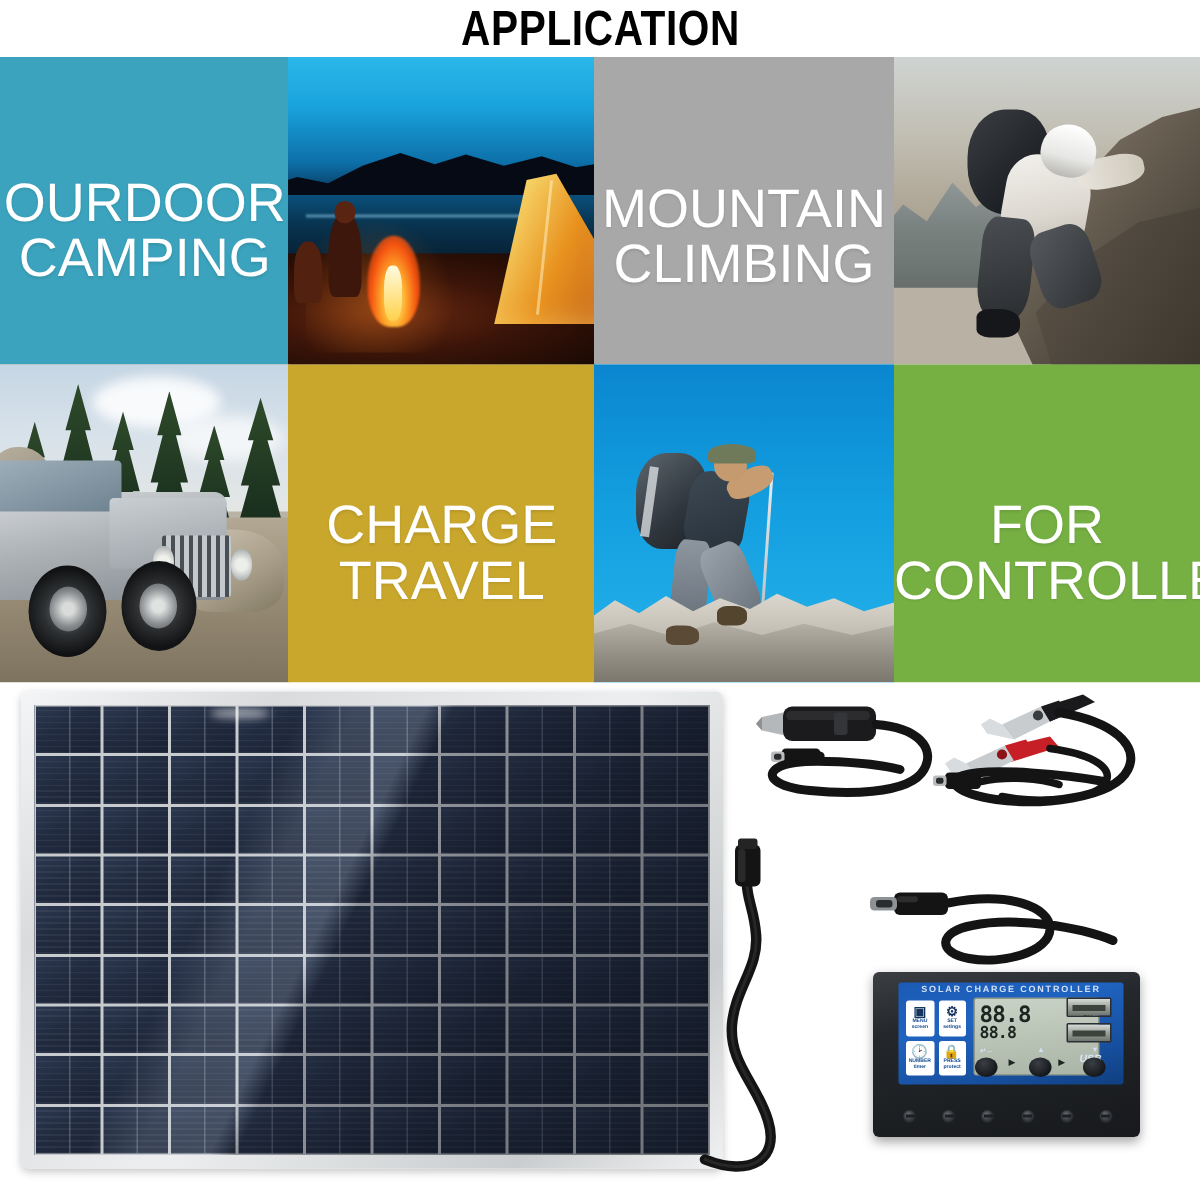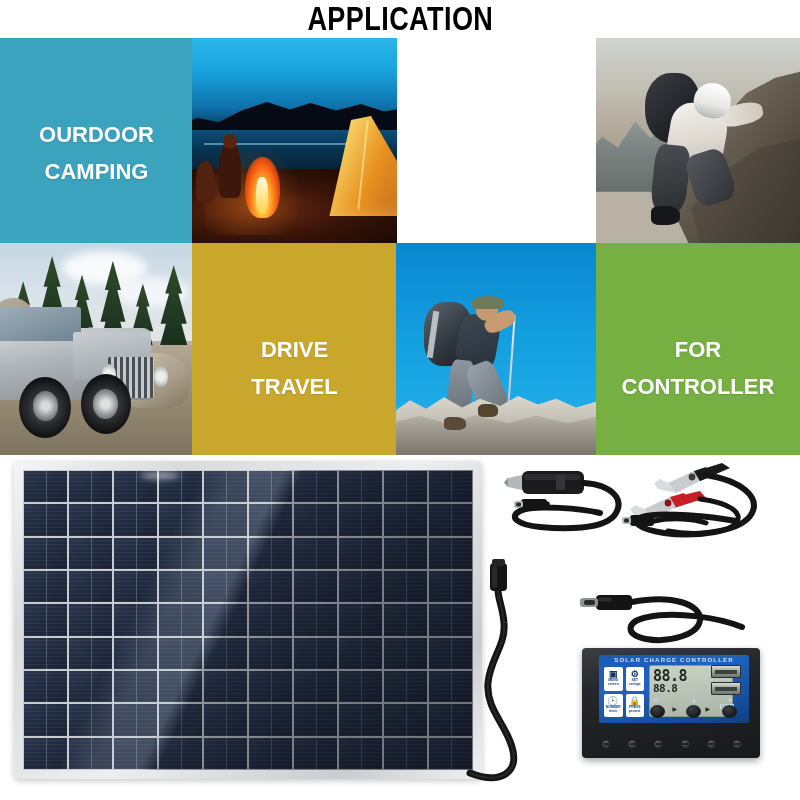--- a/index.html
+++ b/index.html
@@ -39,22 +39,22 @@
     width: 800px; height: 417px;
   }
   .tile {
     position: absolute;
     overflow: hidden;
   }
   .tile-label {
     position: absolute;
     left: 0; right: 0;
     color: #ffffff;
-    font-weight: bold;
-    font-size: 22px;
+    font-weight: normal;
+    font-size: 36px;
     line-height: 37px;
     text-align: center;
     letter-spacing: 0px;
     white-space: pre-line;
     text-shadow: 0 1px 2px rgba(0,0,0,0.10);
   }
   .tile-label.l1 { top: 78px; }
   .tile-label.l2 { top: 82px; }
   .tile-label.l3 { top: 88px; }
   .tile-label.l4 { top: 88px; }
@@ -520,20 +520,24 @@
     <div class="cf-tent"></div>
     <div class="cf-tent-seam"></div>
     <div class="cf-glow"></div>
     <div class="cf-p2"></div>
     <div class="cf-p1"></div>
     <div class="cf-p1h"></div>
     <div class="cf-fire"></div>
     <div class="cf-fire-core"></div>
   </div>
 
+  <div class="tile" id="tile-mountain">
+    <div class="tile-label l2">MOUNTAIN
+CLIMBING</div>
+  </div>
 
   <div class="tile" id="tile-climber">
     <div class="cl-sky"></div>
     <div class="cl-farmtn"></div>
     <div class="cl-rock"></div>
     <div class="cl-rock2"></div>
     <div class="cl-pack"></div>
     <div class="cl-body"></div>
     <div class="cl-arm"></div>
     <div class="cl-helmet"></div>
@@ -563,21 +567,21 @@
     <div class="jp-grille"></div>
     <div class="jp-light1"></div>
     <div class="jp-light2"></div>
     <div class="jp-tire-r"></div>
     <div class="jp-rim-r"></div>
     <div class="jp-tire-f"></div>
     <div class="jp-rim-f"></div>
   </div>
 
   <div class="tile" id="tile-drive">
-    <div class="tile-label l3">DRIVE
+    <div class="tile-label l3">CHARGE
 TRAVEL</div>
   </div>
 
   <div class="tile" id="tile-hiker">
     <div class="hk-sky"></div>
     <div class="hk-pole"></div>
     <div class="hk-pack"></div>
     <div class="hk-pack-str"></div>
     <div class="hk-torso"></div>
     <div class="hk-arm"></div>

